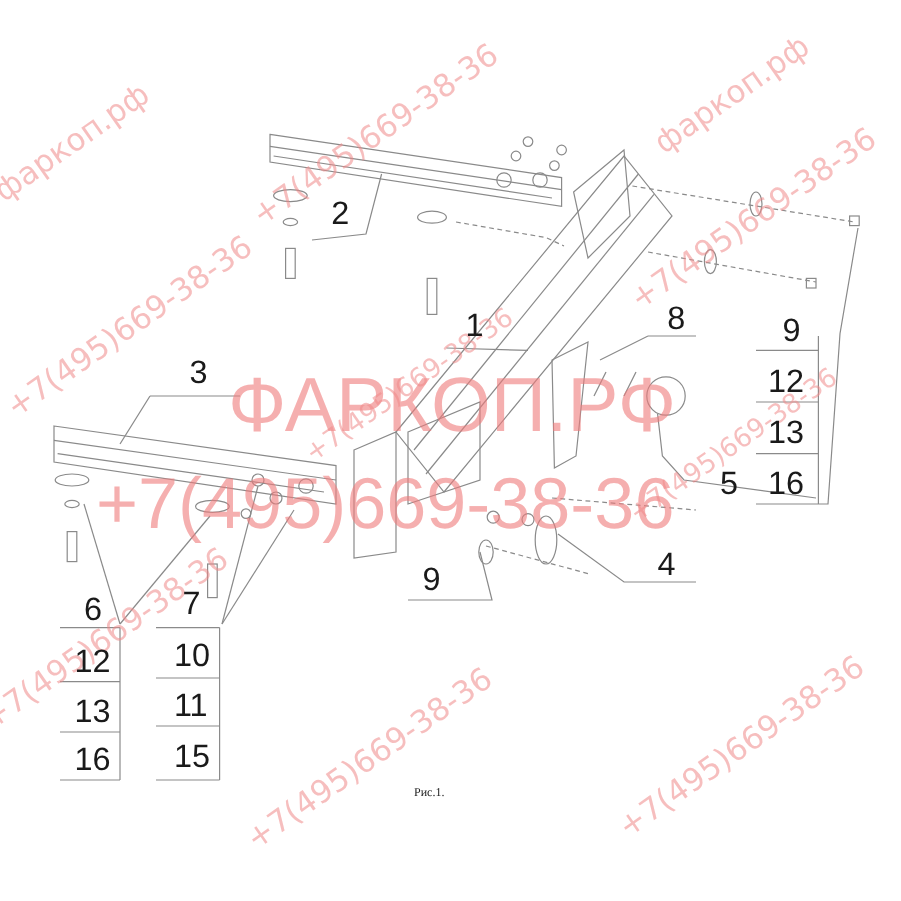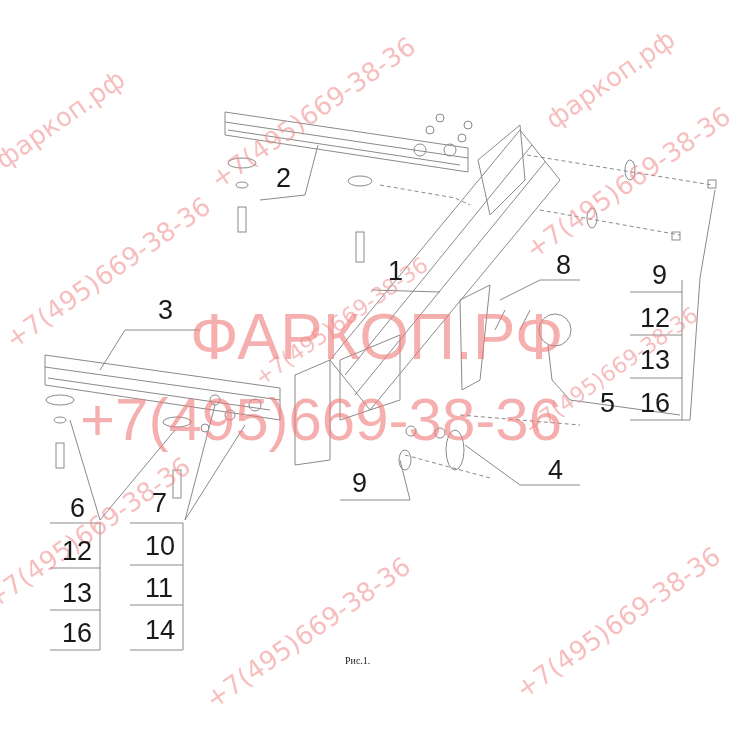--- a/index.html
+++ b/index.html
@@ -141,15 +141,15 @@
 <div class="callout" style="left:640px; top:390px;">16</div>
 <div class="callout" style="left:548px; top:457px;">4</div>
 <div class="callout" style="left:352px; top:470px;">9</div>
 <div class="callout" style="left:70px; top:495px;">6</div>
 <div class="callout" style="left:62px; top:538px;">12</div>
 <div class="callout" style="left:62px; top:580px;">13</div>
 <div class="callout" style="left:62px; top:620px;">16</div>
 <div class="callout" style="left:152px; top:490px;">7</div>
 <div class="callout" style="left:145px; top:533px;">10</div>
 <div class="callout" style="left:145px; top:575px;">11</div>
-<div class="callout" style="left:145px; top:617px;">14</div>
+<div class="callout" style="left:145px; top:617px;">15</div>
 
 <div class="caption">Рис.1.</div>
 
 </body></html>

